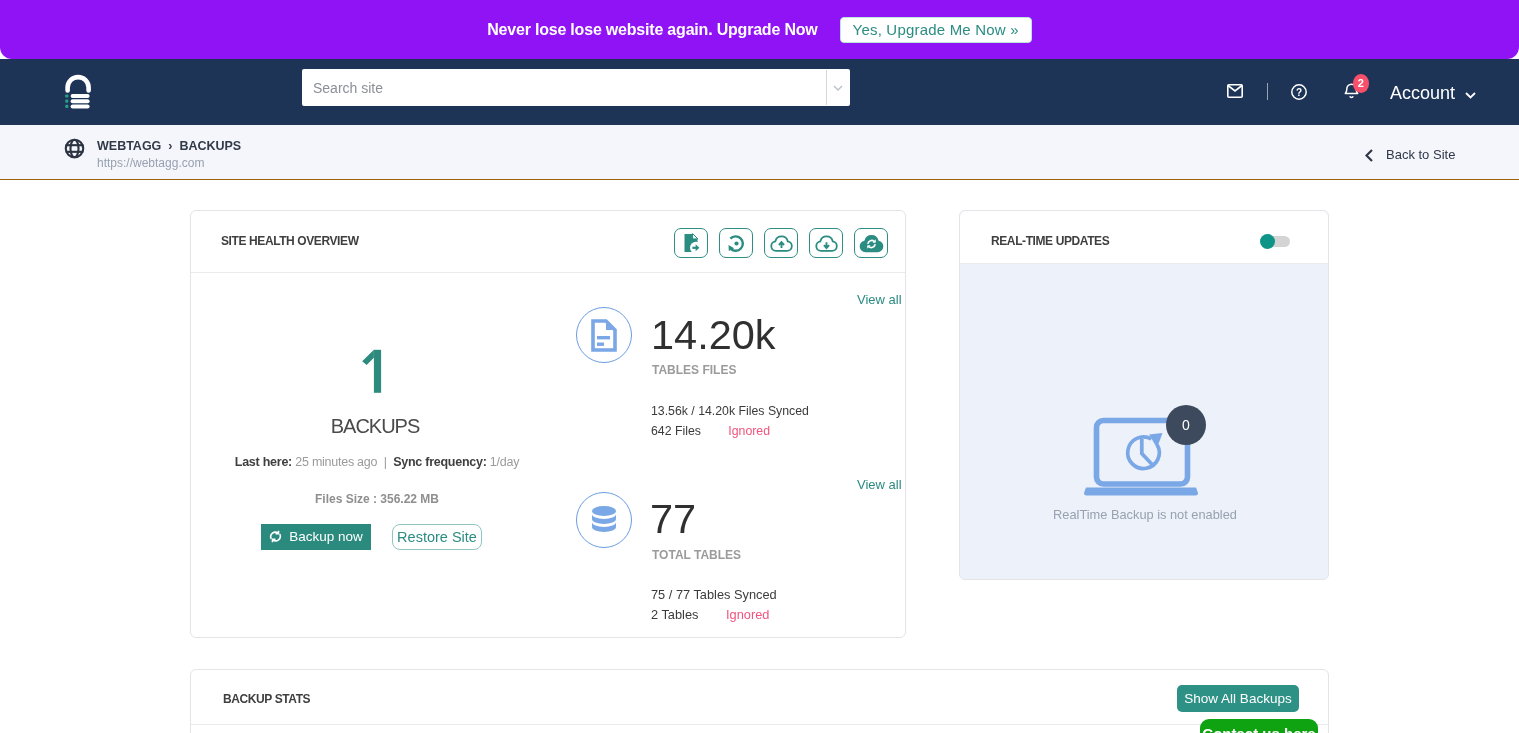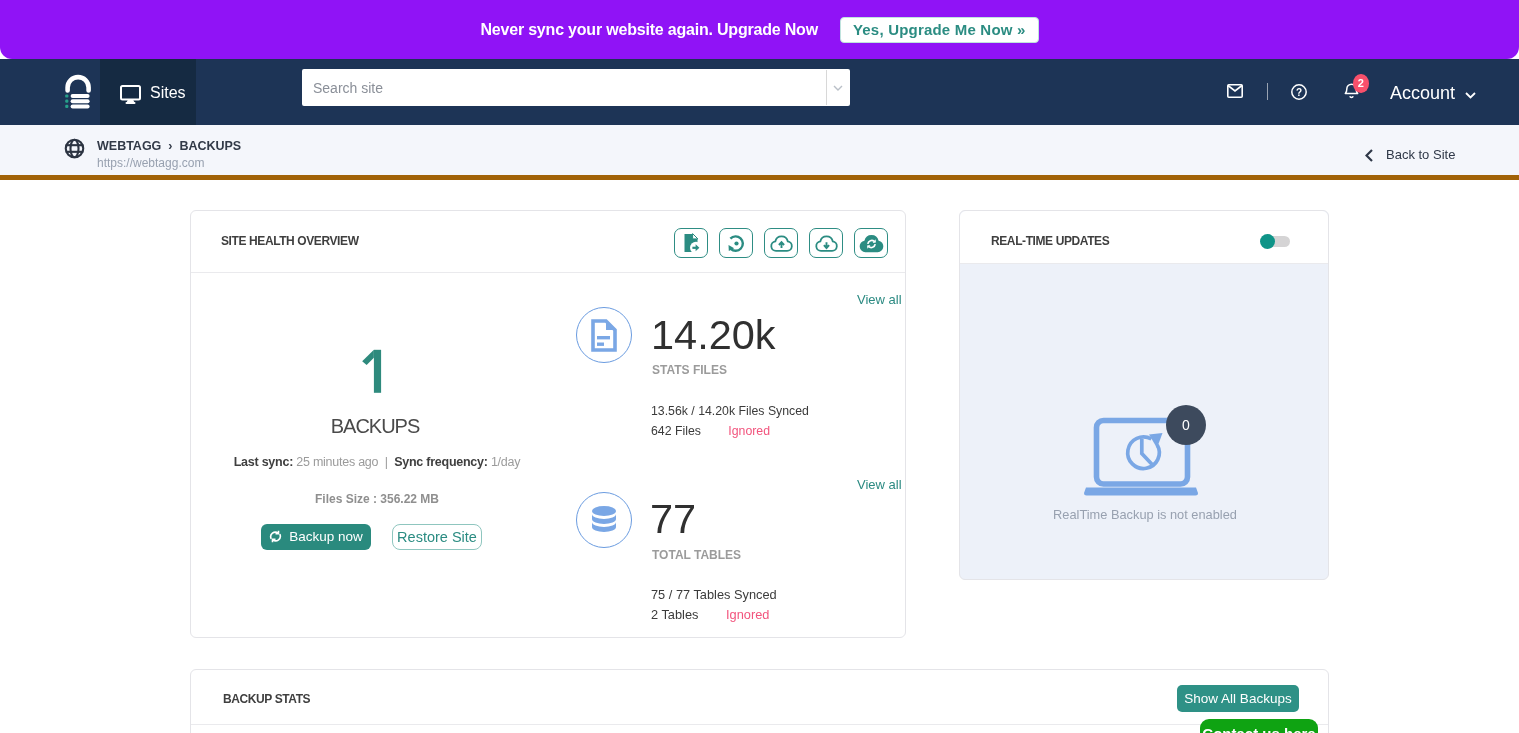--- a/index.html
+++ b/index.html
@@ -6,42 +6,42 @@
 html,body { width:1519px; height:733px; overflow:hidden; background:#fff;
   font-family:"Liberation Sans", sans-serif; }
 #page { position:relative; width:1519px; height:733px; }
 
 
 .banner { position:absolute; left:0; top:0; width:1519px; height:59px;
   background:#9013f6; border-radius:0 0 12px 12px;
   display:flex; align-items:center; justify-content:center; }
 .banner .txt { color:#fff; font-size:16px; font-weight:700; letter-spacing:-.2px; }
 .banner .btn { margin-left:22px; background:#fff; color:#2b8c82; font-size:15px; letter-spacing:.2px;
-  font-weight:700; border:1px solid #bfe3dd; border-radius:4px; height:26px;
+  font-weight:400; border:1px solid #bfe3dd; border-radius:4px; height:26px;
   line-height:24px; padding:0 12px; }
 
 
 .nav { position:absolute; left:0; top:59px; width:1519px; height:66px; background:#1d3456; }
 .logo { position:absolute; left:63px; top:74px; }
 .sites { position:absolute; left:100px; top:59px; width:96px; height:66px; background:#152a42; }
 .sites span { color:#fff; font-size:16px; }
 .search { position:absolute; left:302px; top:69px; width:548px; height:37px; background:#fff;
   border-radius:2px; display:flex; align-items:center; }
 .search .ph { color:#8a8f98; font-size:14px; margin-left:11px; flex:1; }
 .search .sep { width:1px; height:35px; background:#d8d8d8; }
 
 .nicon { position:absolute; color:#fff; }
 .divider { position:absolute; left:1267px; top:83px; width:1px; height:17px; background:rgba(255,255,255,.55); }
 .badge2 { position:absolute; left:1353px; top:74px; width:15.5px; height:18.5px; border-radius:50%;
   background:#f8506b; color:#fff; font-size:11px; font-weight:700; text-align:center; line-height:18.5px; }
 .account { position:absolute; left:1390px; top:83px; color:#fff; font-size:18px; }
 
 
 .crumb { position:absolute; left:0; top:125px; width:1519px; height:55px; background:#f4f6fb;
-  border-bottom:5px solid #a16207; }
+  border-bottom:1px solid #a16207; }
 .crumb .title { position:absolute; left:97px; top:14px; font-size:12.5px; font-weight:700; color:#323a48; }
 .crumb .url { position:absolute; left:97px; top:31px; font-size:12px; color:#98a1b0; }
 .back { position:absolute; left:1386px; top:22px; color:#2f3848; font-size:13px; }
 .backch { position:absolute; left:1365px; top:24px; }
 
 
 .card { position:absolute; background:#fff; border:1px solid #e4e4e8; border-radius:6px; }
 #card1 { left:190px; top:210px; width:716px; height:428px; }
 #card1 .hdr { position:absolute; left:0; top:0; width:100%; height:62px; border-bottom:1px solid #eaeaed; }
 .cardtitle { font-size:12px; font-weight:700; color:#3f3f3f; letter-spacing:-.4px; }
@@ -51,21 +51,21 @@
 
 .big1 { position:absolute; left:169px; top:138px; }
 .backups { position:absolute; left:-2px; top:204px; width:372px; text-align:center;
   font-size:20px; letter-spacing:-1px; color:#4a4a4a; }
 .syncline { position:absolute; left:0; top:244px; width:372px; text-align:center;
   font-size:12.5px; letter-spacing:-.25px; color:#9b9b9b; }
 .syncline b { color:#3f3f3f; }
 .filesize { position:absolute; left:0; top:281px; width:372px; text-align:center;
   font-size:12px; font-weight:700; color:#8f8f8f; }
 .btn-backup { position:absolute; left:70px; top:312.5px; width:110px; height:26px;
-  background:#2a8a7e; border-radius:6px; color:#fff; font-size:13.5px;
+  background:#2a8a7e; border-radius:0; color:#fff; font-size:13.5px;
   display:flex; align-items:center; justify-content:center; }
 .btn-restore { position:absolute; left:201px; top:312.5px; width:90px; height:26px;
   background:#fff; border:1px solid #8fc6bf; border-radius:8px; color:#2b8c82; font-size:14.5px;
   display:flex; align-items:center; justify-content:center; }
 
 .statcircle { position:absolute; width:56px; height:56px; border:1px solid #6b9ce0; border-radius:50%;
   display:flex; align-items:center; justify-content:center; background:#fff; }
 .statnum { position:absolute; font-size:41.5px; line-height:41px; color:#303030; }
 .statlabel { position:absolute; font-size:12px; font-weight:700; color:#9b9b9b; }
 .statsync { position:absolute; font-size:13px; color:#3b3b3b; }
@@ -94,42 +94,34 @@
   display:flex; align-items:center; justify-content:center; }
 .contact { position:absolute; left:1200px; top:719px; width:118px; height:40px;
   background:#0fa312; border-radius:9px 9px 0 0; color:#fff; font-size:15px; font-weight:700;
   text-align:center; line-height:30px; z-index:5; }
 </style>
 </head>
 <body>
 <div id="page">
 
   <div class="banner">
-    <span class="txt">Never sync your website again. Upgrade Now</span>
+    <span class="txt">Never lose lose website again. Upgrade Now</span>
     <span class="btn">Yes, Upgrade Me Now »</span>
   </div>
 
   <div class="nav"></div>
   <svg class="logo" width="30" height="36" viewBox="0 0 30 36">
     <path d="M4.6 16.5 L4.6 13.6 A10 10 0 0 1 25.6 13.6 L25.6 16.5" fill="none" stroke="#fff" stroke-width="4.6" stroke-linecap="round"></path>
     <rect x="7.6" y="20" width="19" height="4" rx="2" fill="#fff"></rect>
     <rect x="7.6" y="25.2" width="19" height="4" rx="2" fill="#fff"></rect>
     <rect x="7.6" y="30.4" width="19" height="4" rx="2" fill="#fff"></rect>
     <rect x="2.2" y="20.4" width="3.2" height="3.2" rx="1.2" fill="#27a08a"></rect>
     <rect x="2.2" y="25.6" width="3.2" height="3.2" rx="1.2" fill="#27a08a"></rect>
     <rect x="2.2" y="30.8" width="3.2" height="3.2" rx="1.2" fill="#27a08a"></rect>
   </svg>
-  <div class="sites">
-    <svg style="position:absolute;left:20px;top:25.5px" width="21" height="19" viewBox="0 0 21 19">
-      <rect x="1" y="1" width="19" height="13.5" rx="1.5" fill="none" stroke="#fff" stroke-width="2"></rect>
-      <path d="M8 14.5 L13 14.5 L14.5 17.5 L6.5 17.5 Z" fill="#fff"></path>
-      <rect x="5.5" y="17" width="10" height="2" rx="1" fill="#fff"></rect>
-    </svg>
-    <span style="position:absolute;left:50px;top:25px">Sites</span>
-  </div>
   <div class="search">
     <span class="ph">Search site</span>
     <span class="sep"></span>
     <svg style="margin:0 7px 0 6px" width="10" height="6" viewBox="0 0 10 6">
         <path d="M1 1 L5 5 L9 1" fill="none" stroke="#b9bfc7" stroke-width="1.4"></path>
       </svg>
   </div>
   <svg class="nicon" style="left:1227px;top:84px" width="16" height="14" viewBox="0 0 16 14">
     <rect x="0.8" y="0.8" width="14.4" height="12.4" rx="1" fill="none" stroke="#fff" stroke-width="1.6"></rect>
     <path d="M1 1.5 L8 7 L15 1.5" fill="none" stroke="#fff" stroke-width="1.6"></path>
@@ -204,41 +196,41 @@
         <path d="M16.2 10.2 a4 4 0 0 1 -6.5 2.4" fill="none" stroke="#fff" stroke-width="1.7"></path>
         <path d="M8.4 14.7 l-0.3 -3.3 3.3 -0.3 z" fill="#fff"></path>
       </svg>
     </div>
 
     <svg class="big1" width="23" height="45" viewBox="0 0 23 45">
       <path d="M13.9 0.8 L21.1 0.8 L21.1 43.8 L13.9 43.8 Z" fill="#2e8a7d"></path>
       <path d="M13.9 0.8 L2.2 12.3 L6.6 15.9 L13.9 8.7 Z" fill="#2e8a7d"></path>
     </svg>
     <div class="backups">BACKUPS</div>
-    <div class="syncline"><b>Last sync:</b> 25 minutes ago &nbsp;|&nbsp; <b>Sync frequency:</b> 1/day</div>
+    <div class="syncline"><b>Last here:</b> 25 minutes ago &nbsp;|&nbsp; <b>Sync frequency:</b> 1/day</div>
     <div class="filesize">Files Size : 356.22 MB</div>
     <div class="btn-backup">
       <svg width="13" height="13" viewBox="0 0 13 13" style="margin-right:7px">
         <path d="M2.2 8.8 a4.6 4.6 0 0 1 7 -5.6 M10.8 4.2 a4.6 4.6 0 0 1 -7 5.6" fill="none" stroke="#fff" stroke-width="1.6"></path>
         <path d="M9.5 0.8 v3 h-3" fill="none" stroke="#fff" stroke-width="1.6"></path>
         <path d="M3.5 12.2 v-3 h3" fill="none" stroke="#fff" stroke-width="1.6"></path>
       </svg>
       Backup now</div>
     <div class="btn-restore">Restore Site</div>
 
     <div class="statcircle" style="left:385px;top:96px">
       <svg width="26" height="33" viewBox="0 0 26 33">
         <path d="M2 2 h13 l9 9 v20 h-22 z" fill="none" stroke="#7aa7e5" stroke-width="3.6"></path>
         <path d="M15 2 l9 9 h-9 z" fill="#7aa7e5"></path>
         <rect x="6" y="17" width="13" height="3.4" fill="#7aa7e5"></rect>
         <rect x="6" y="23.5" width="7" height="3.4" fill="#7aa7e5"></rect>
       </svg>
     </div>
     <div class="statnum" style="left:460px;top:103px">14.20k</div>
-    <div class="statlabel" style="left:461px;top:152px">STATS FILES</div>
+    <div class="statlabel" style="left:461px;top:152px">TABLES FILES</div>
     <div class="statsync fsz" style="left:460px;top:192.5px">13.56k / 14.20k Files Synced</div>
     <div class="statsync fsz" style="left:460px;top:213px">642 Files <span class="ign">Ignored</span></div>
     <div class="viewall" style="left:666px;top:81px">View all</div>
 
     <div class="statcircle" style="left:385px;top:281px">
       <svg width="30" height="30" viewBox="0 0 30 30">
         <ellipse cx="15" cy="6" rx="12" ry="5" fill="#7aa7e5"></ellipse>
         <path d="M3 9 a12 5 0 0 0 24 0 v5 a12 5 0 0 1 -24 0 z" fill="#7aa7e5"></path>
         <path d="M3 17 a12 5 0 0 0 24 0 v5 a12 5 0 0 1 -24 0 z" fill="#7aa7e5"></path>
       </svg>

